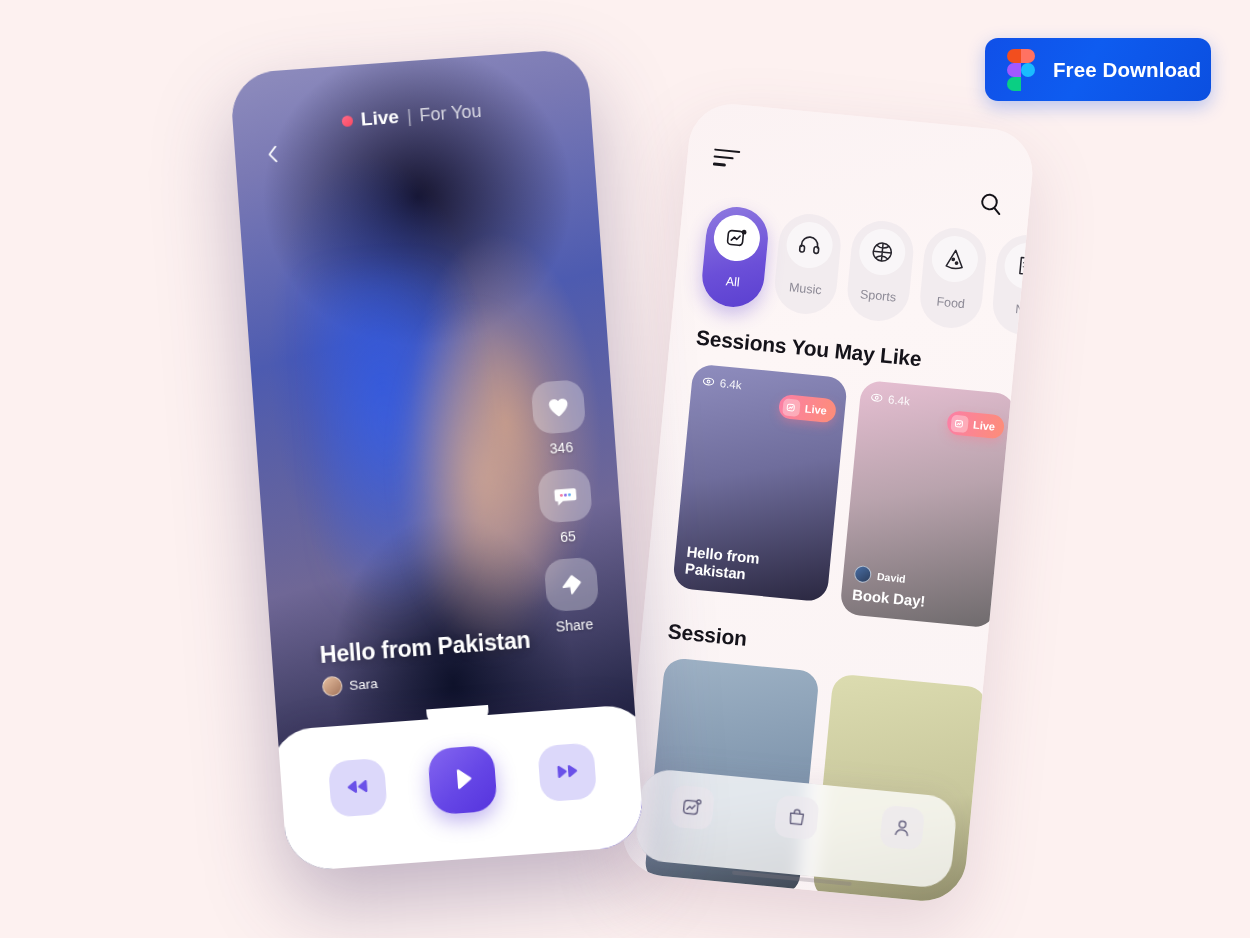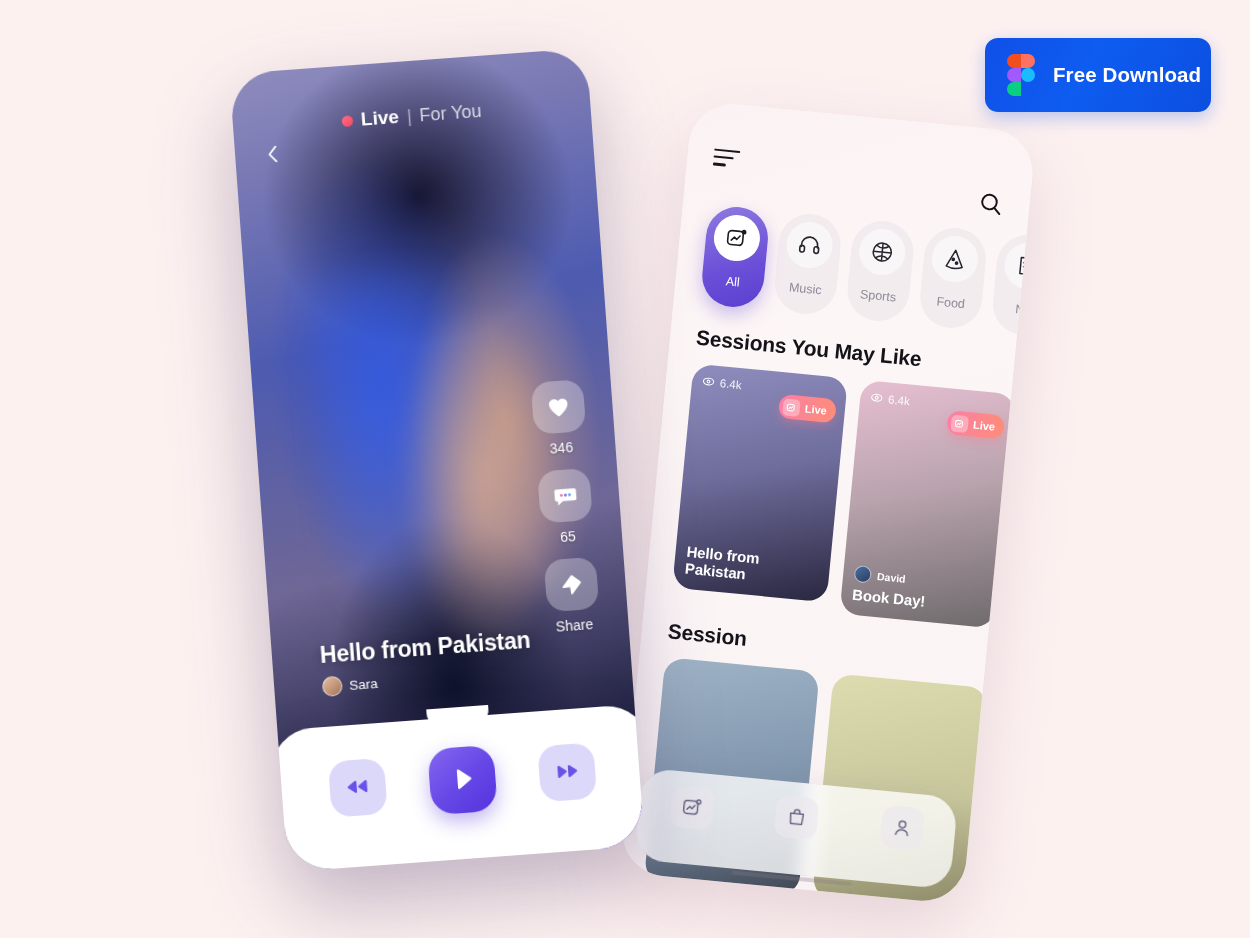--- a/index.html
+++ b/index.html
@@ -5,21 +5,21 @@
   * { margin:0; padding:0; box-sizing:border-box; }
   html, body { width:1250px; height:938px; overflow:hidden; }
   body {
     background:#fdf1f0;
     font-family:"Liberation Sans", sans-serif;
     position:relative;
   }
 
   
   .dl-btn{
-    position:absolute; left:985px; top:38px; width:226px; height:74px;
+    position:absolute; left:985px; top:38px; width:226px; height:63px;
     border-radius:13px;
     background:linear-gradient(120deg,#1050e8 0%,#0e5cf0 45%,#0b4fe0 100%);
     display:flex; align-items:center; gap:18px; padding-left:22px;
     box-shadow:0 6px 18px rgba(16,80,232,.28);
     cursor:pointer;
   }
   .figma-logo{ position:relative; width:28px; height:42px; flex:0 0 28px; }
   .figma-logo i{ position:absolute; display:block; }
   .fg-a{ left:0; top:0; width:14px; height:14px; background:#f24e1e; border-radius:7px 0 0 7px;}
   .fg-b{ left:14px; top:0; width:14px; height:14px; background:#ff7262; border-radius:0 7px 7px 0;}

